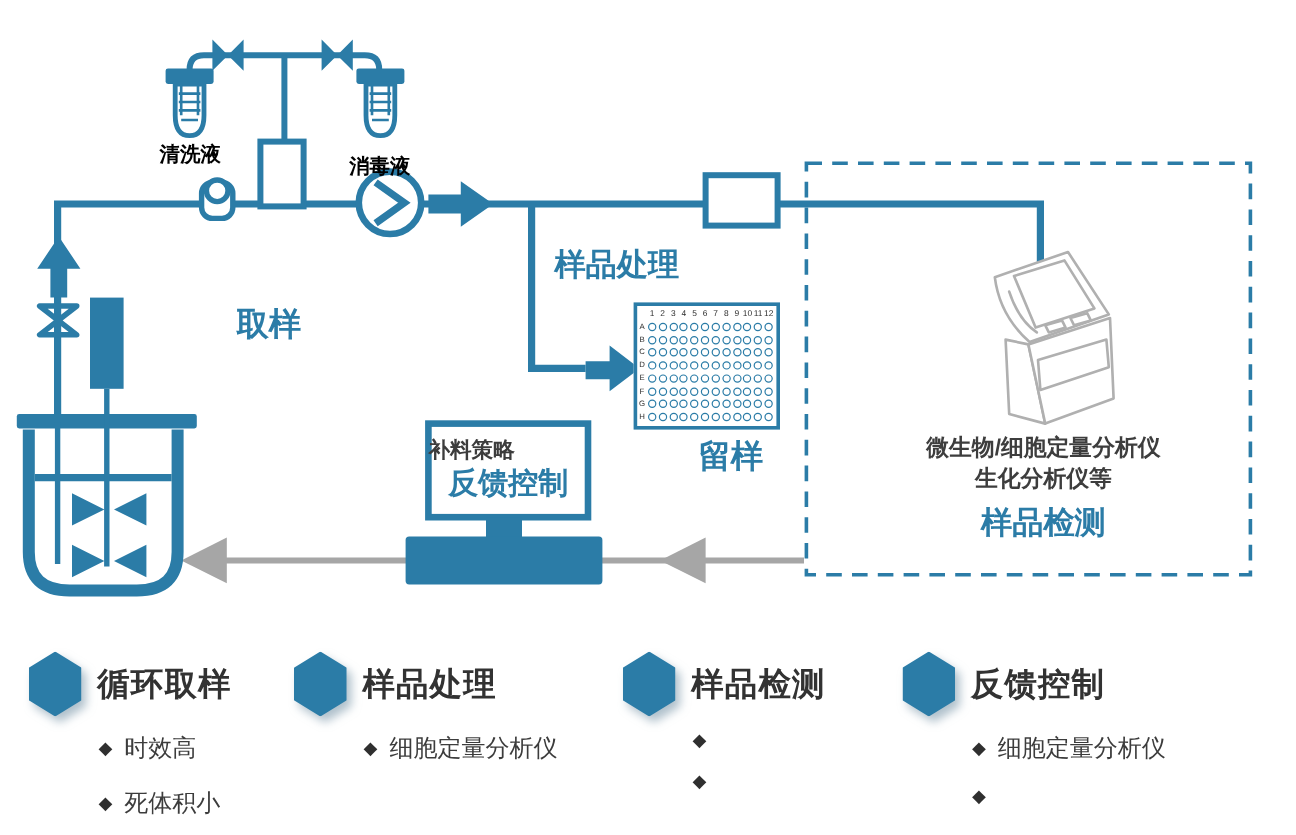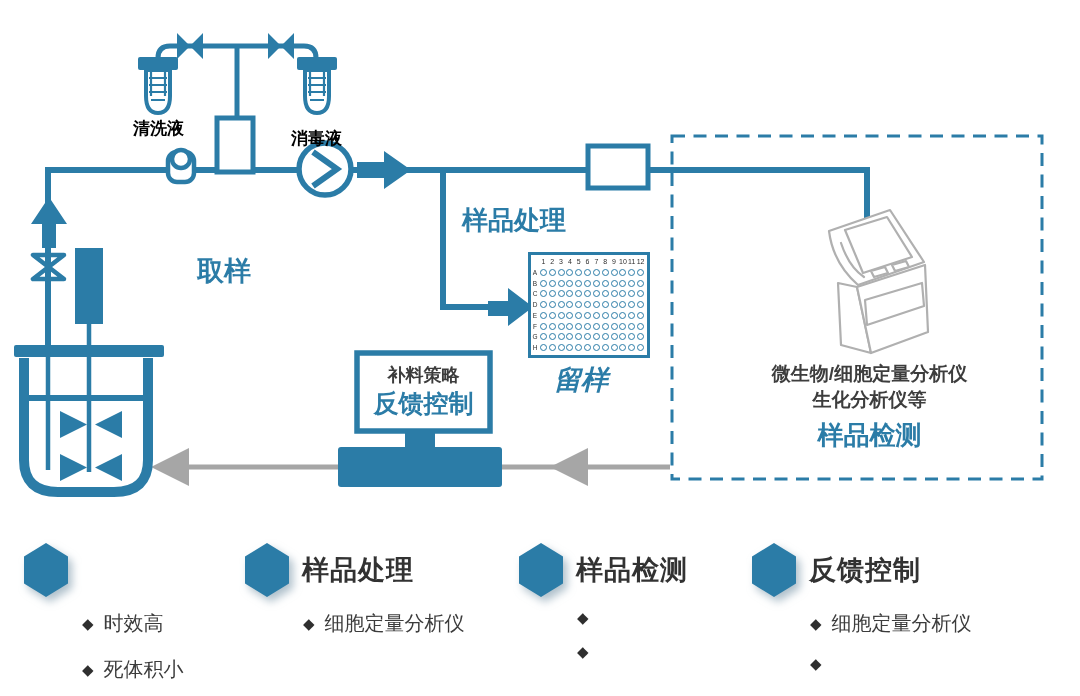--- a/index.html
+++ b/index.html
@@ -159,22 +159,22 @@
       <path class="ana-line" d="M841 243 Q849 267 864 277"></path>
       <path class="ana-face" d="M871 271 L885 267 L888 273 L874 277 Z"></path>
       <path class="ana-face" d="M892 265 L906 261 L909 267 L895 271 Z"></path>
     </g>
   </svg>
 
   <div class="lbl lbl-dark" style="left:133px; top:119px;">清洗液</div>
   <div class="lbl lbl-dark" style="left:291px; top:129px;">消毒液</div>
   <div class="lbl lbl-blue-xl" style="left:197px; top:258px;font-family:Liberation Mono, monospace;">取样</div>
   <div class="lbl lbl-blue-lg" style="left:462px; top:206px;">样品处理</div>
-  <div class="lbl lbl-blue-xl" style="left:554px; top:365px;font-style:italic;">留样</div>
-  <div class="lbl" style="left:357px; top:365px; width:133px; text-align:center; font-size:18px; font-weight:600; color:#3c3c3c;">补料策略</div>
+  <div class="lbl lbl-blue-xl" style="left:582px; top:365px;">留样</div>
+  <div class="lbl" style="left:357px; top:365px; width:133px; font-size:18px; font-weight:600; color:#3c3c3c;">补料策略</div>
   <div class="lbl" style="left:357px; top:389px; width:133px; text-align:center; font-size:25px; font-weight:bold; color:var(--blue,#2B7CA7);">反馈控制</div>
   <div class="lbl center-block" style="left:682px; top:389px; width:375px; font-size:19px; font-weight:600; color:#3d3d3d;">生化分析仪等</div>
   <div class="lbl center-block" style="left:682px; top:363px; width:375px; font-size:19px; font-weight:600; color:#3d3d3d;">微生物/细胞定量分析仪</div>
   <div class="lbl center-block" style="left:682px; top:421px; width:375px; font-size:26px; font-weight:bold; color:var(--blue,#2B7CA7);">样品检测</div>
 
   <div class="plate">
     <div class="plate-grid">
         <div></div>
         <div class="plate-col-label">1</div>
         <div class="plate-col-label">2</div>
@@ -293,20 +293,21 @@
         <div class="well"></div>
         <div class="well"></div>
       </div>
   </div>
 
   <div class="feature" style="left:24px;">
     <div class="fhead">
       <div class="hexwrap">
           <div class="hex"></div>
         </div>
+      <div class="ftitle">循环取样</div>
     </div>
     <div class="fbullets">
       <div class="fbullet">
         <span class="diamond">◆</span>
         <span>时效高</span>
       </div>
       <div class="fbullet">
         <span class="diamond">◆</span>
         <span>死体积小</span>
       </div>

